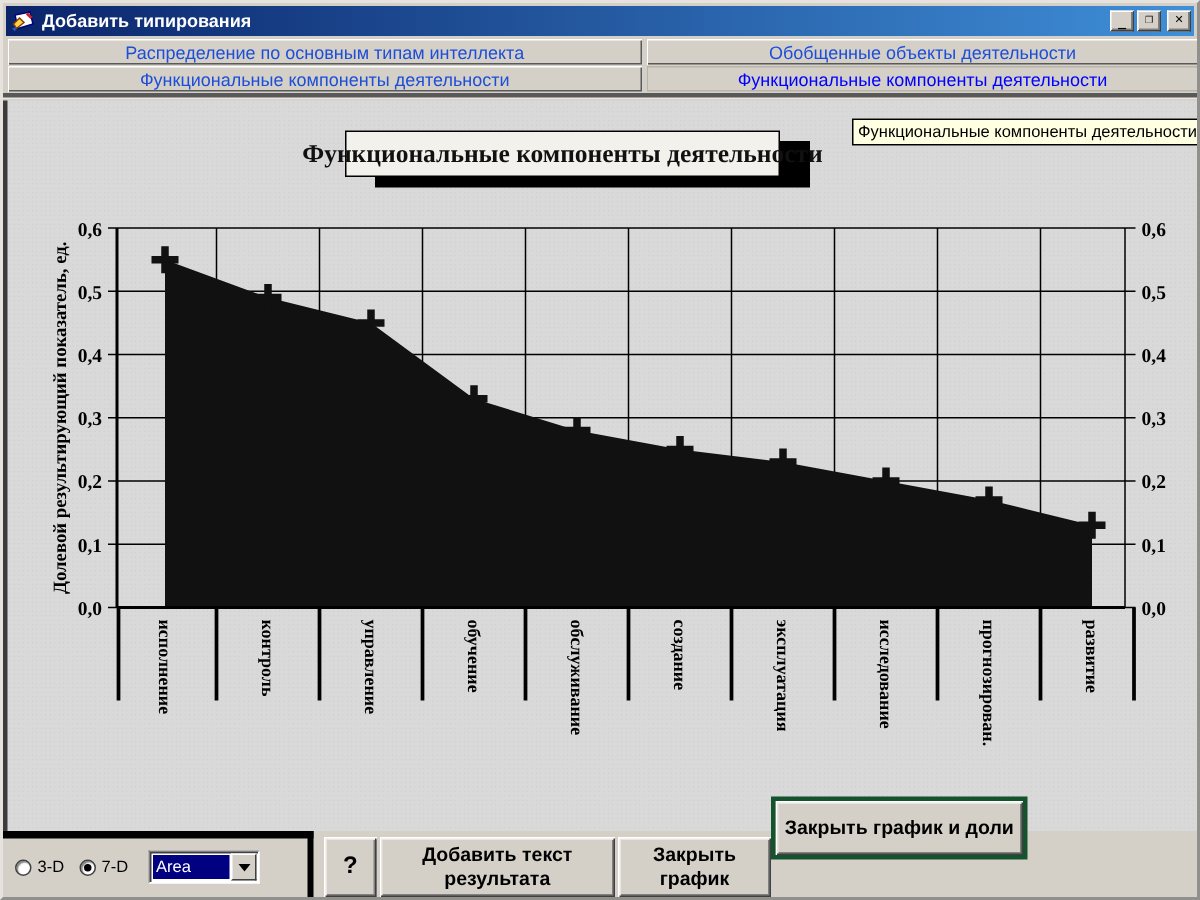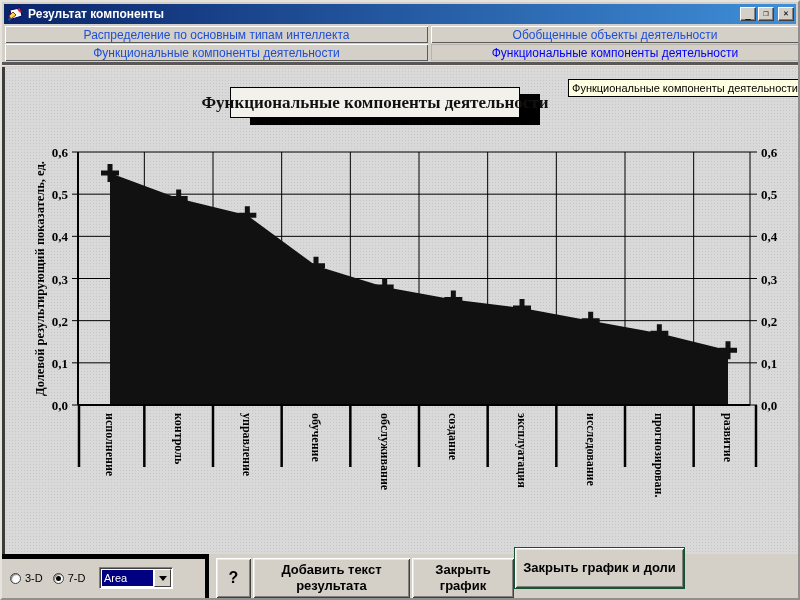--- a/index.html
+++ b/index.html
@@ -89,35 +89,35 @@
   .combo-arrow{width:0;height:0;border-left:4px solid transparent;border-right:4px solid transparent;border-top:5px solid #000;}
   .btn{
     position:absolute;top:556px;height:40px;background:#d4d0c8;
     box-shadow:inset 1px 1px 0 #ffffff,inset -1px -1px 0 #404040,inset 2px 2px 0 #e9e7e2,inset -2px -2px 0 #808080;
     display:flex;align-items:center;justify-content:center;text-align:center;
     font-weight:bold;font-size:13px;color:#000;line-height:1.2;padding:2px 4px;cursor:default;
   }
   .btn-help{left:214px;width:35px;font-size:16px;}
   .btn-addtext{left:251px;width:157px;}
   .btn-close{left:410px;width:102px;}
-  .btn-closeall{left:512px;top:545px;width:171px;height:42px;border:1px solid #14532d;}
+  .btn-closeall{left:512px;top:529px;width:171px;height:42px;border:3px solid #14532d;}
 </style>
 </head>
 <body>
 
 <div class="window">
 
   <div class="titlebar">
     <svg class="app-icon" viewBox="0 0 17 16">
       <path d="M3 4 L13 2 L15 10 L5 13 Z" fill="#ffffff" stroke="#000080" stroke-width="1"></path>
       <path d="M2 10 L6 6 L9 9 L4 13 Z" fill="#ffd24a" stroke="#804000" stroke-width="1"></path>
       <path d="M11 3 L14 6" stroke="#cc2222" stroke-width="2"></path>
       <path d="M1 13 L4 12 L3 15 Z" fill="#3355cc"></path>
     </svg>
-    <span class="title">Результат компоненты</span>
+    <span class="title">Добавить типирования</span>
     <div class="winbtn min"><span>_</span></div>
     <div class="winbtn"><span>❐</span></div>
     <div class="winbtn" style="margin-left:4px;"><span>✕</span></div>
   </div>
 
   <div class="tab tab1">Распределение по основным типам интеллекта</div>
   <div class="tab tab2">Обобщенные объекты деятельности</div>
   <div class="tab tab3">Функциональные компоненты деятельности</div>
   <div class="tab tab4 active">Функциональные компоненты деятельности</div>
   <div class="divider"></div>

